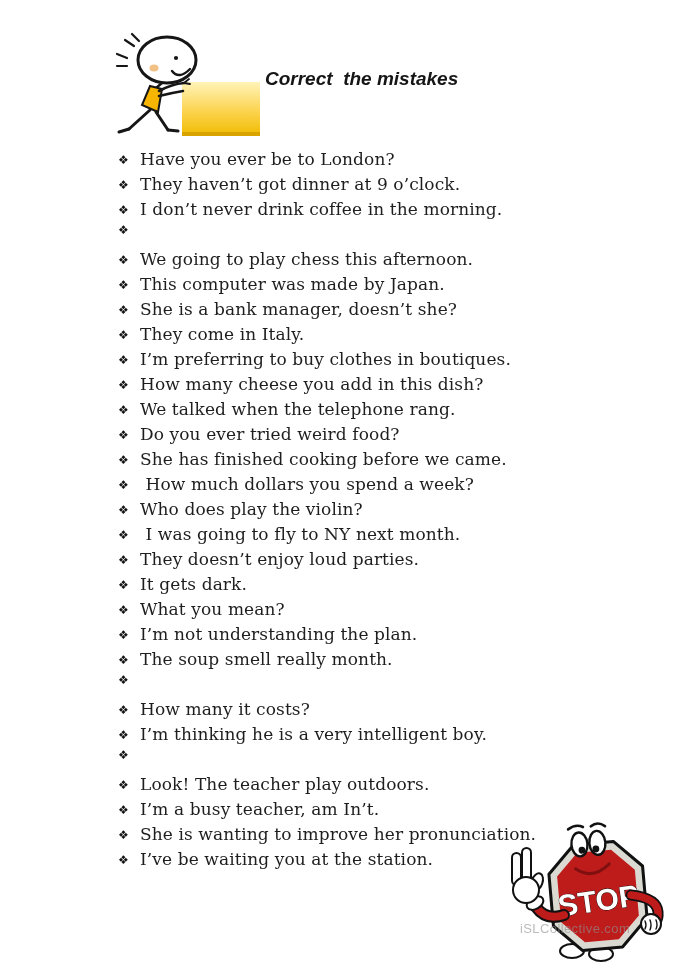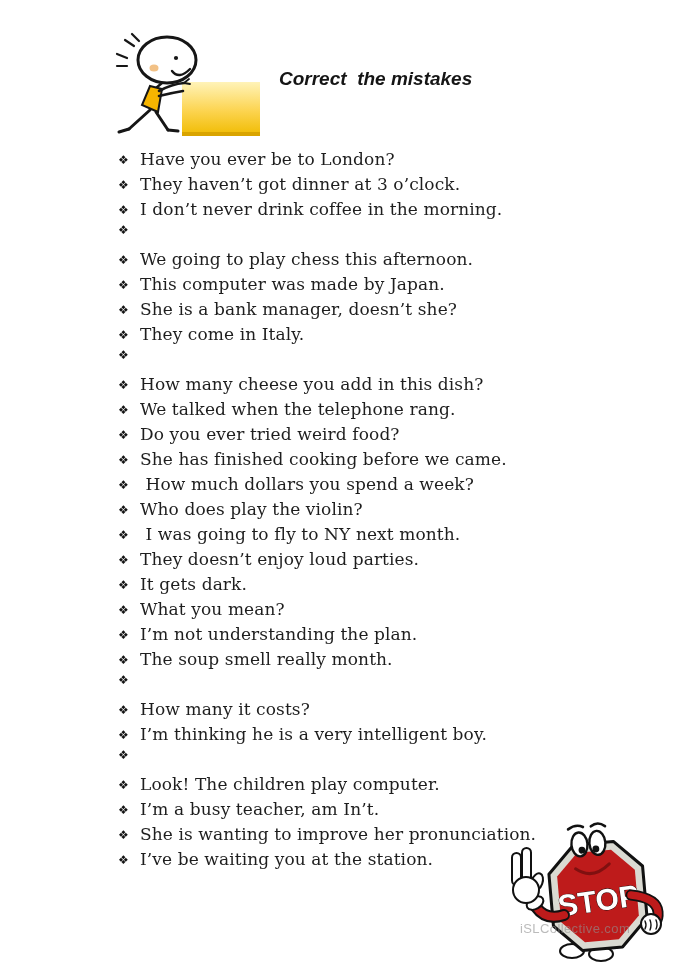--- a/index.html
+++ b/index.html
@@ -8,21 +8,21 @@
     position:relative;
     background:#ffffff;
     font-family:"DejaVu Serif", serif;
     color:#1e1e1e;
     overflow:hidden;
   }
   .header-illustration {
     position:absolute; left:112px; top:32px; width:150px; height:112px;
   }
   .page-title {
-    position:absolute; left:279px; top:66px;
+    position:absolute; left:265px; top:66px;
     font-family:"Liberation Sans", sans-serif;
     font-weight:bold; font-style:italic;
     font-size:19px; line-height:26px; color:#151515;
     white-space:pre;
   }
   .worksheet-list {
     position:absolute; left:118px; top:149px; width:470px;
   }
   .row {
     display:flex; align-items:baseline; height:25px;
@@ -98,21 +98,21 @@
 
 <div class="worksheet-list">
 
     <div class="row">
       <span class="bullet">❖</span>
       <span class="sentence">Have you ever be to London?</span>
     </div>
 
     <div class="row">
       <span class="bullet">❖</span>
-      <span class="sentence">They haven’t got dinner at 3 o’clock.</span>
+      <span class="sentence">They haven’t got dinner at 9 o’clock.</span>
     </div>
 
     <div class="row">
       <span class="bullet">❖</span>
       <span class="sentence">I don’t never drink coffee in the morning.</span>
     </div>
 
     <div class="row">
       <span class="bullet">❖</span>
     </div>
@@ -132,20 +132,21 @@
       <span class="sentence">She is a bank manager, doesn’t she?</span>
     </div>
 
     <div class="row">
       <span class="bullet">❖</span>
       <span class="sentence">They come in Italy.</span>
     </div>
 
     <div class="row">
       <span class="bullet">❖</span>
+      <span class="sentence">I’m preferring to buy clothes in boutiques.</span>
     </div>
 
     <div class="row">
       <span class="bullet">❖</span>
       <span class="sentence">How many cheese you add in this dish?</span>
     </div>
 
     <div class="row">
       <span class="bullet">❖</span>
       <span class="sentence">We talked when the telephone rang.</span>
@@ -214,21 +215,21 @@
       <span class="bullet">❖</span>
       <span class="sentence">I’m thinking he is a very intelligent boy.</span>
     </div>
 
     <div class="row">
       <span class="bullet">❖</span>
     </div>
 
     <div class="row">
       <span class="bullet">❖</span>
-      <span class="sentence">Look! The children play computer.</span>
+      <span class="sentence">Look! The teacher play outdoors.</span>
     </div>
 
     <div class="row">
       <span class="bullet">❖</span>
       <span class="sentence">I’m a busy teacher, am In’t.</span>
     </div>
 
     <div class="row">
       <span class="bullet">❖</span>
       <span class="sentence">She is wanting to improve her pronunciation.</span>

